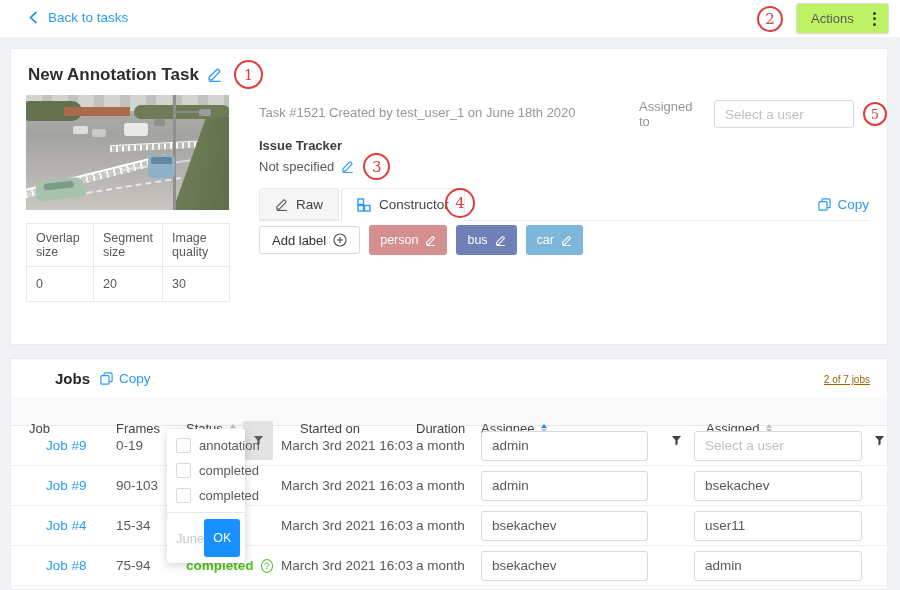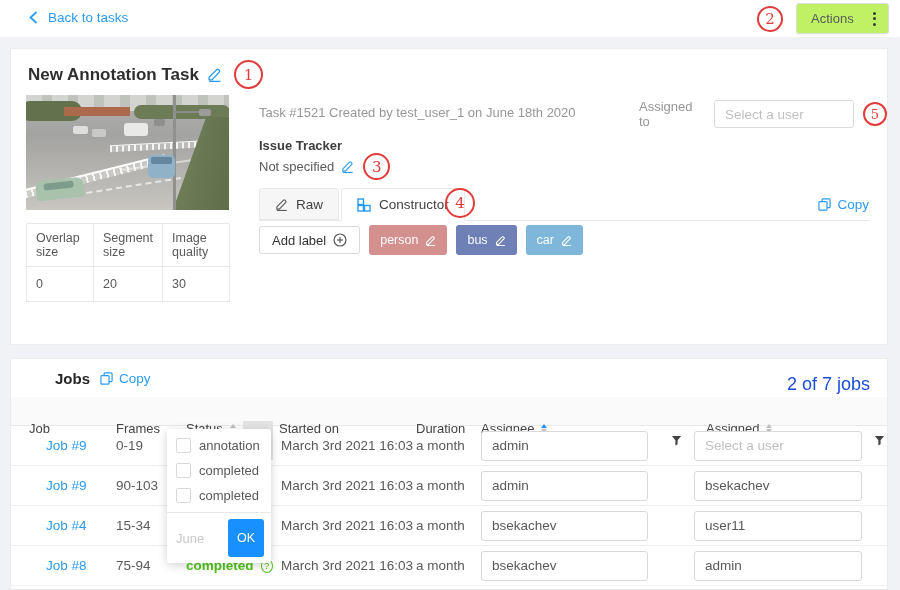--- a/index.html
+++ b/index.html
@@ -92,33 +92,33 @@
   .add-label { height:28px; display:flex; align-items:center; gap:7px; padding:0 12px; background:#fff;
                border:1px solid #d9d9d9; border-radius:3px; font-size:13px; color:#333; cursor:pointer;
                font-family:inherit; }
   .chip { height:30px; display:inline-flex; align-items:center; gap:7px; padding:0 11px; border-radius:3px;
           color:rgba(255,255,255,0.96); font-size:12.5px; cursor:pointer; }
   .chip .edit-ic { color:rgba(255,255,255,0.96); }
 
   
   .jobs-head { position:absolute; left:12px; top:11px; display:flex; align-items:center; gap:10px;margin-left:32px; }
   .jobs-title { font-size:15px; font-weight:700; color:#262626; }
-  .jobs-count { position:absolute; right:17px; top:15px; font-size:18px; color:#1d4ed8; }
+  .jobs-count { position:absolute; right:17px; top:15px; font-size:10px; color:#a16207;text-decoration:underline; }
 
   .jheader { position:absolute; left:0; top:38px; width:876px; height:29px; background:#fafafa;
              border-bottom:1px solid #e8e8e8; display:grid;
              grid-template-columns:18px 87px 70px 57px 30px 143px 63px 182px 30px 180px 16px; }
   .jheader > div { display:flex; align-items:center; font-size:13px; color:#434343;margin-top:24px; }
   .jrow { position:relative; height:40px; border-bottom:1px solid #f0f0f0; display:grid; align-items:center;
           grid-template-columns:18px 87px 70px 87px 143px 63px 182px 30px 180px 16px; }
   .jrows { position:absolute; left:0; top:67px; width:876px; }
   .jrow > div { display:flex; align-items:center; font-size:13.5px; color:#595959; }
   .job-link { color:#2b9af3; cursor:pointer; padding-left:17px; }
   .cell-started { padding-left:8px; }
-  .hdr-started { padding-left:6px; }
+  .hdr-started { padding-left:27px; }
   .status-done { color:#52c41a; font-weight:600; }
   .help { width:14px; height:14px; border:1px solid #52c41a; border-radius:50%; color:#52c41a; font-size:9.5px;
           display:inline-flex; align-items:center; justify-content:center; margin-left:7px; cursor:pointer; }
 
   .sorter { display:inline-flex; flex-direction:column; gap:1.5px; margin-left:7px; cursor:pointer; }
   .tri-up { width:0; height:0; border-left:3.5px solid transparent; border-right:3.5px solid transparent;
             border-bottom:4.5px solid #bfbfbf; }
   .tri-down { width:0; height:0; border-left:3.5px solid transparent; border-right:3.5px solid transparent;
             border-top:4.5px solid #bfbfbf; }
   .tri-up.on { border-bottom-color:#1890ff; }
@@ -126,21 +126,21 @@
             color:#c3c3c3; cursor:pointer; }
   .funnel.active { background:#e3e3e3; color:#5a5a5a; }
 
   .ant-in { height:30px; border:1px solid #d9d9d9; border-radius:3px; padding:0 10px; font-size:13.5px;
             color:#595959; background:#fff; font-family:inherit; outline:none; }
   .ant-in::placeholder { color:#bfbfbf; }
   .in-assignee { width:167px; margin-left:2px; }
   .in-reviewer { width:168px; margin-left:3px; }
   .in-assigned { width:140px; height:28px; }
 
-  .sfilter { position:absolute; left:156px; top:70px; width:104px; background:#fff; border-radius:3px;
+  .sfilter { position:absolute; left:156px; top:70px; width:78px; background:#fff; border-radius:3px;
              box-shadow:0 2px 10px rgba(0,0,0,0.18); z-index:6; padding-top:4px; }
   .sf-item { display:flex; align-items:center; gap:8px; padding:5px 9px; font-size:13px; color:#595959;
              cursor:pointer; }
   .cb { width:15px; height:15px; border:1px solid #d9d9d9; border-radius:2px; background:#fff; flex:0 0 auto; }
   .sf-footer { border-top:1px solid #e8e8e8; display:flex; align-items:center; justify-content:space-between;
                padding:6px 7px 6px 9px; margin-top:4px; }
   .reset { color:#c8c8c8; font-size:13px; cursor:pointer; background:none; border:none; font-family:inherit; }
   .okbtn { background:#1890ff; color:#fff; font-size:12.5px; padding:12px 9px; border-radius:3px; border:none;
            cursor:pointer; font-family:inherit; }
 </style>

